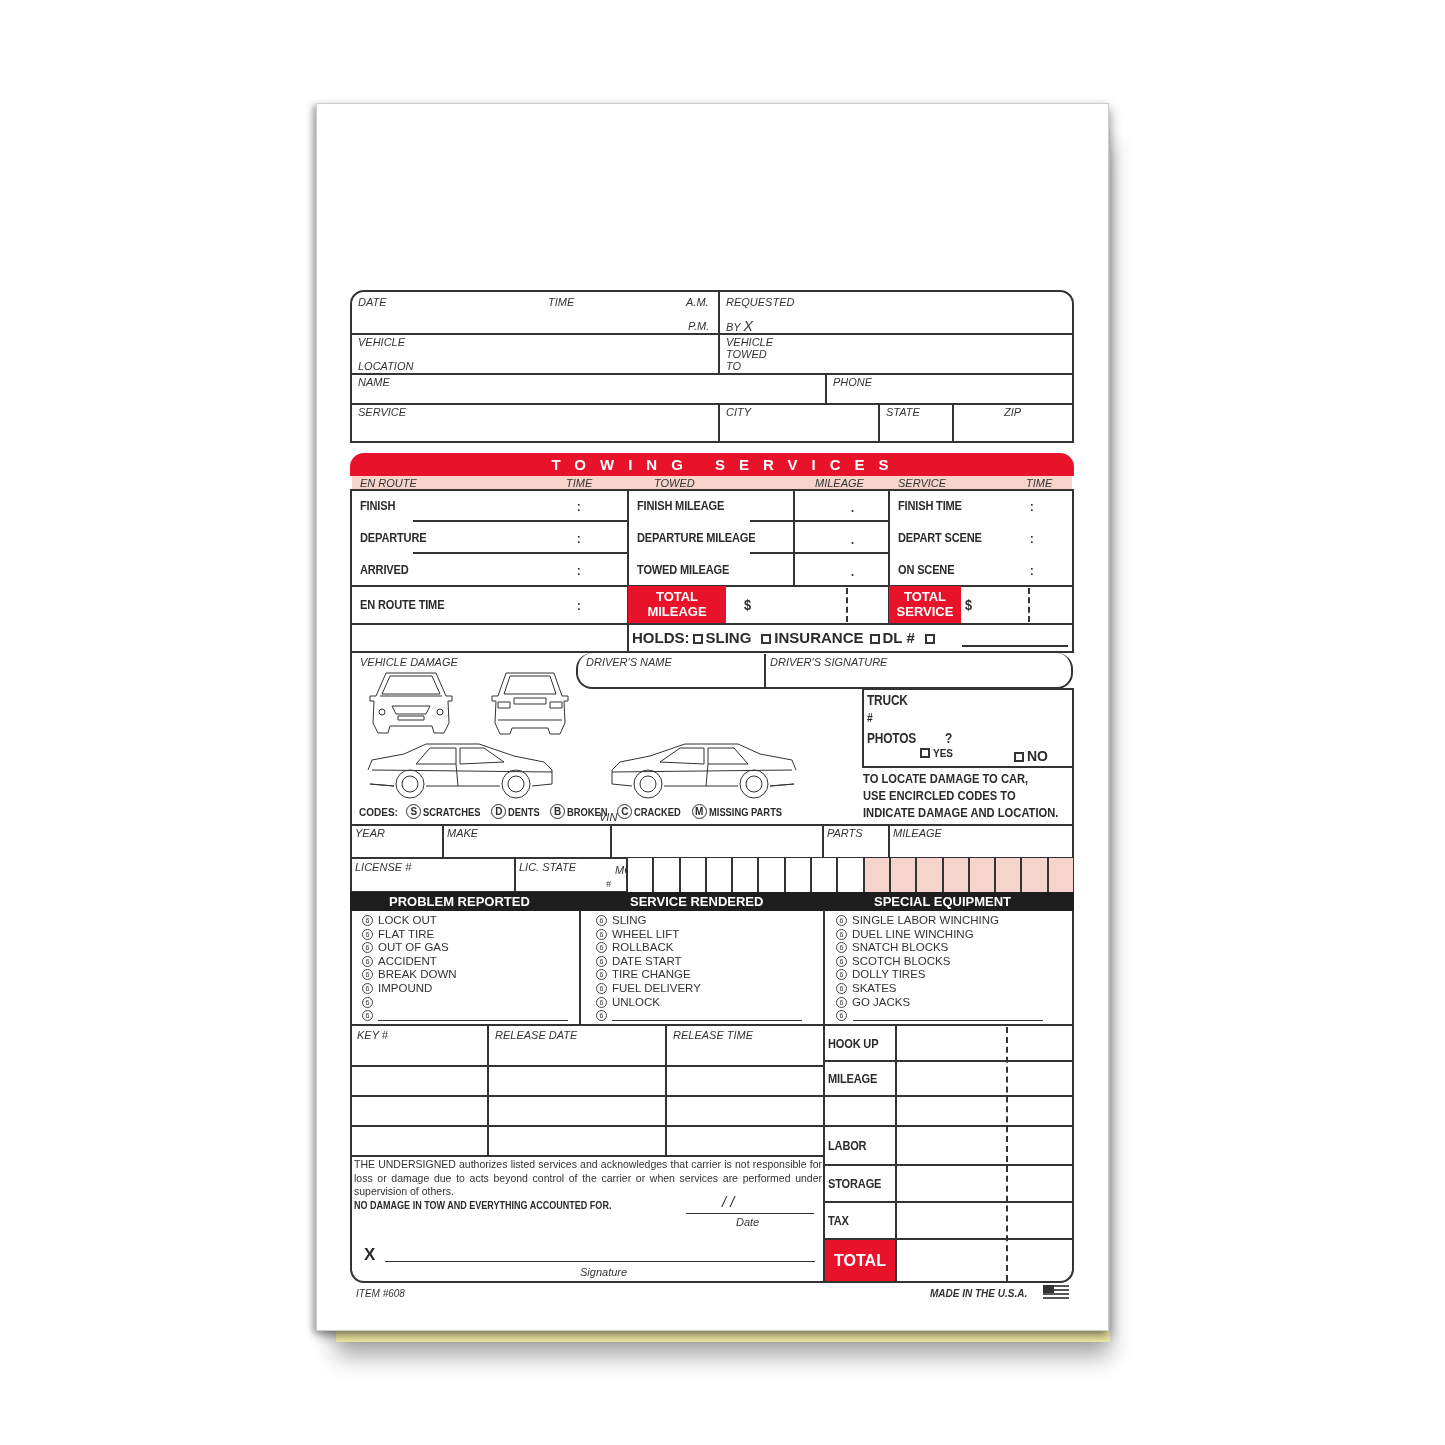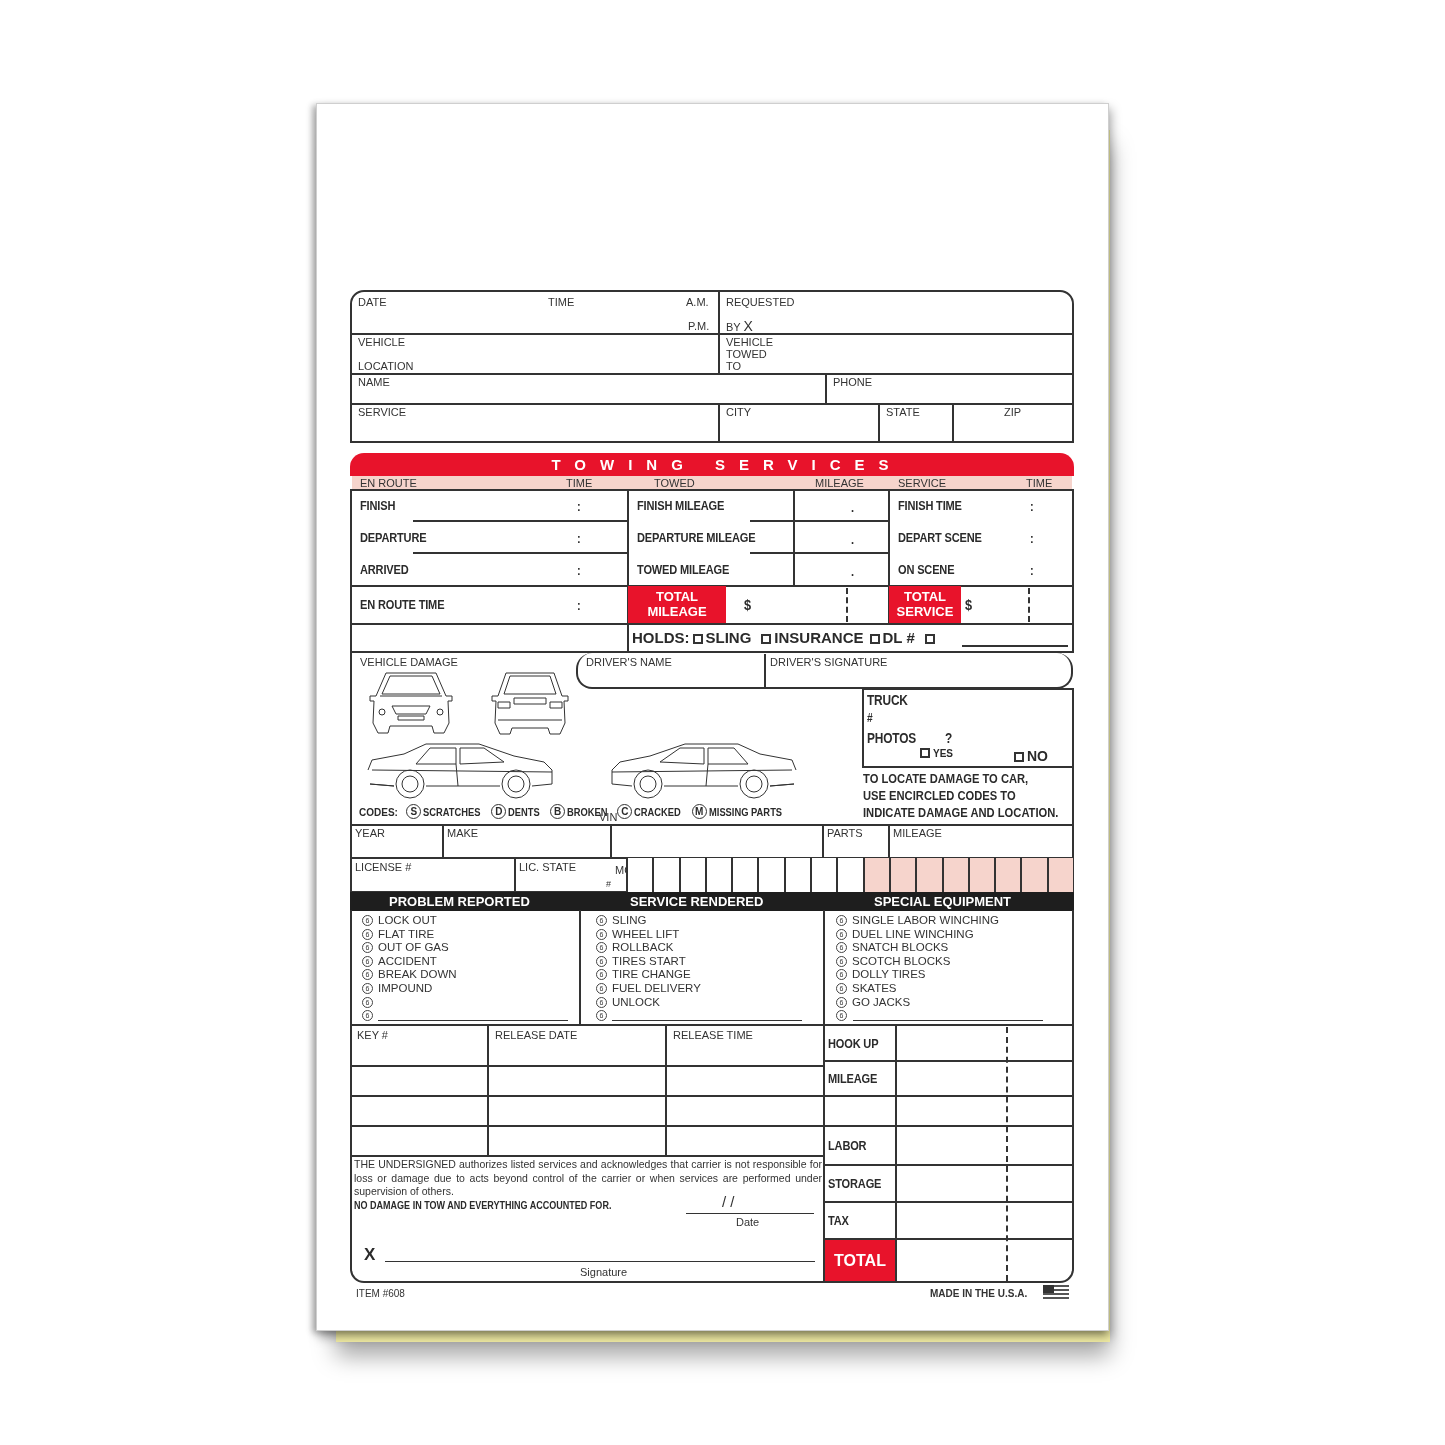--- a/index.html
+++ b/index.html
@@ -1,20 +1,20 @@
 <!DOCTYPE html>
 <html><head>
 <meta charset="utf-8">
 <style>
   html,body{margin:0;padding:0;}
   body{width:1445px;height:1445px;background:#ffffff;position:relative;overflow:hidden;font-family:"Liberation Sans",sans-serif;color:#2a2a2a;}
   .abs{position:absolute;box-sizing:border-box;}
   .yellow{left:336px;top:130px;width:774px;height:1212px;background:#f6f1a8;box-shadow:0 14px 22px rgba(0,0,0,0.35);}
   .sheet{left:316px;top:103px;width:793px;height:1228px;background:#ffffff;box-shadow:-4px 2px 6px rgba(0,0,0,0.25),2px 6px 10px rgba(0,0,0,0.35);border:1px solid #cfcfcf;}
-  .lbl{position:absolute;font-size:11px;color:#333;white-space:nowrap;line-height:12px;}
+  .lbl{position:absolute;font-size:11px;color:#333;white-space:nowrap;line-height:12px;font-style:italic;}
   .blbl{position:absolute;font-size:13px;font-weight:bold;color:#2b2b2b;white-space:nowrap;letter-spacing:-0.2px;transform:scaleX(0.85);transform-origin:left center;}
   .box{position:absolute;box-sizing:border-box;border:2px solid #333;}
   .hl{position:absolute;height:0;border-top:2px solid #333;}
   .vl{position:absolute;width:0;border-left:2px solid #333;}
   .dash{position:absolute;width:0;border-left:2px dashed #333;}
   .redcell{position:absolute;background:#e8132b;color:#fff;font-weight:bold;text-align:center;box-sizing:border-box;}
   .pinkbar{position:absolute;background:#f6d4cc;}
   .blackbar{position:absolute;background:#1e1e1e;color:#fff;font-weight:bold;font-size:13px;}
   .list{position:absolute;font-size:11.5px;line-height:13.6px;color:#333;}
   .list div{white-space:nowrap;}
@@ -242,21 +242,21 @@
     <div><span class="circ">6</span><span>ACCIDENT</span></div>
     <div><span class="circ">6</span><span>BREAK DOWN</span></div>
     <div><span class="circ">6</span><span>IMPOUND</span></div>
     <div><span class="circ">6</span><span></span></div>
     <div><span class="circ">6</span><span></span></div>
   </div>
 <div class="list" id="list-service" style="left:596px;top:914px;">
     <div><span class="circ">6</span><span>SLING</span></div>
     <div><span class="circ">6</span><span>WHEEL LIFT</span></div>
     <div><span class="circ">6</span><span>ROLLBACK</span></div>
-    <div><span class="circ">6</span><span>TIRES START</span></div>
+    <div><span class="circ">6</span><span>DATE START</span></div>
     <div><span class="circ">6</span><span>TIRE CHANGE</span></div>
     <div><span class="circ">6</span><span>FUEL DELIVERY</span></div>
     <div><span class="circ">6</span><span>UNLOCK</span></div>
     <div><span class="circ">6</span><span></span></div>
   </div>
 <div class="list" id="list-equipment" style="left:836px;top:914px;">
     <div><span class="circ">6</span><span>SINGLE LABOR WINCHING</span></div>
     <div><span class="circ">6</span><span>DUEL LINE WINCHING</span></div>
     <div><span class="circ">6</span><span>SNATCH BLOCKS</span></div>
     <div><span class="circ">6</span><span>SCOTCH BLOCKS</span></div>

